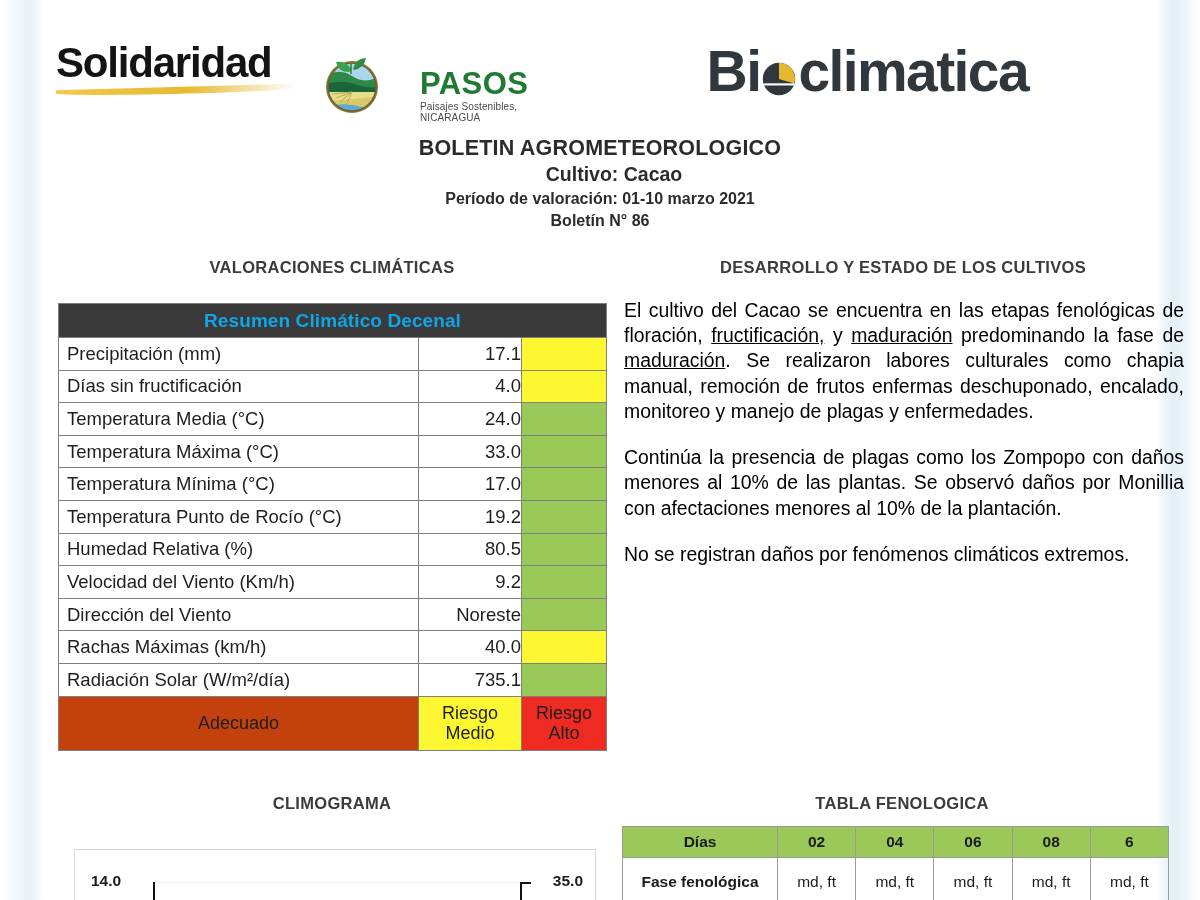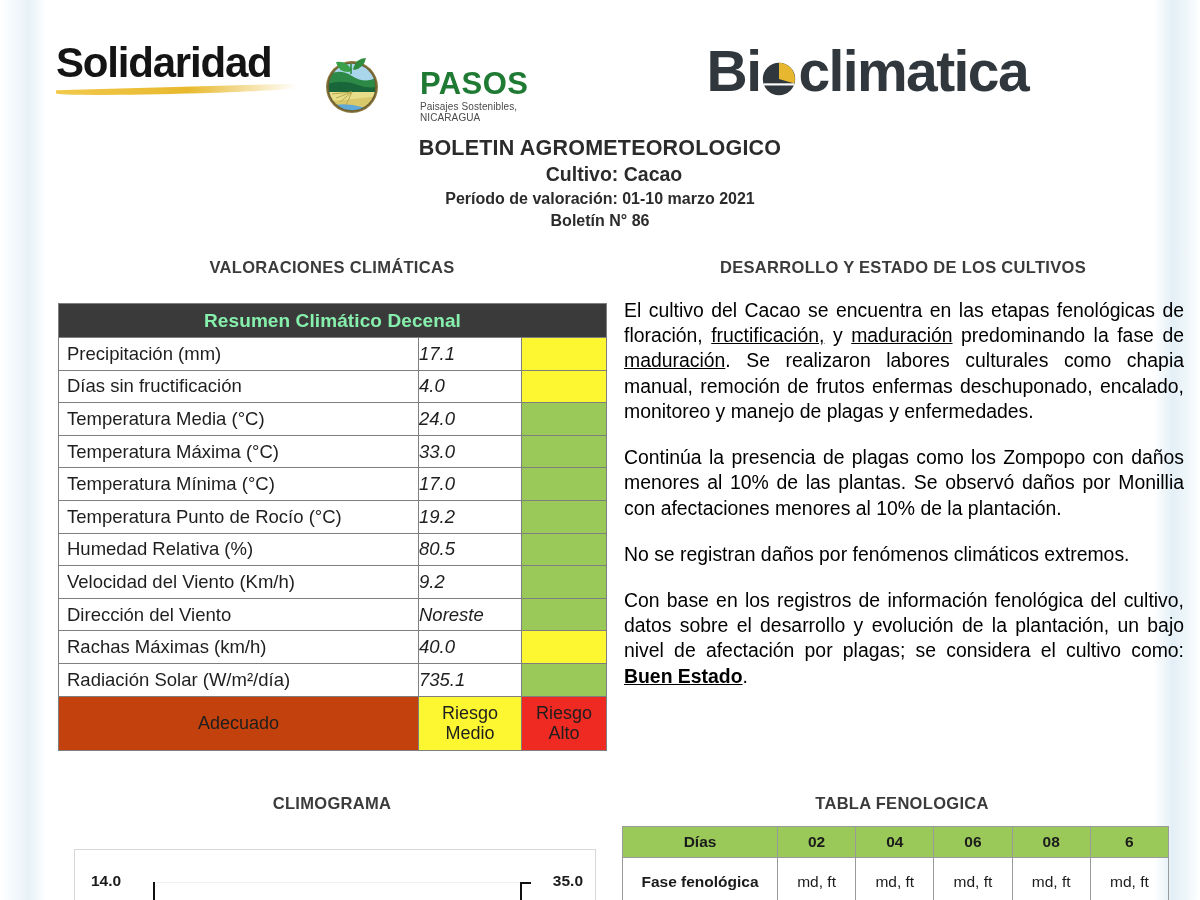--- a/index.html
+++ b/index.html
@@ -186,29 +186,29 @@
   .clim-table th, .clim-table td {
     border: 1.3px solid #7f7f7f;
     font-size: 18.5px;
     color: #1e1e1e;
     padding: 0;
     height: 31.6px;
     font-family: "Liberation Sans", sans-serif;
   }
   .clim-head th {
     background: #3a3a3a;
-    color: #86efac;
+    color: #0ea5e9;
     font-size: 19px;
     font-weight: bold;
     text-align: center;
     height: 33px;
     letter-spacing: .1px;
   }
   .c-label { text-align: left; padding-left: 8px !important; }
-  .c-value { text-align: left; font-style: italic; }
+  .c-value { text-align: right; }
   .c-flag  { padding: 0 !important; }
   .col-label { width: 360px; }
   .col-value { width: 103px; }
   .col-flag  { width: 85px; }
 
   .legend-row td {
     font-size: 18px;
     text-align: center;
     height: 53px;
     line-height: 1.12;
@@ -446,21 +446,20 @@
           <td class="lg-mid">Riesgo Medio</td>
           <td class="lg-high">Riesgo Alto</td>
         </tr>
       </tbody>
   </table>
 
   <div class="narrative">
     <p><span>El cultivo del Cacao se encuentra en las etapas fenológicas de floración, </span><span class="u">fructificación,</span><span> y </span><span class="u">maduración</span><span> predominando la fase de </span><span class="u">maduración</span><span>. Se realizaron labores culturales como chapia manual, remoción de frutos enfermas deschuponado, encalado, monitoreo y manejo de plagas y enfermedades.</span></p>
     <p>Continúa la presencia de plagas como los Zompopo con daños menores al 10% de las plantas. Se observó daños por Monillia con afectaciones menores al 10% de la plantación.</p>
     <p>No se registran daños por fenómenos climáticos extremos.</p>
-    <p><span>Con base en los registros de información fenológica del cultivo, datos sobre el desarrollo y evolución de la plantación, un bajo nivel de afectación por plagas; se considera el cultivo como: </span><span class="bu">Buen Estado</span><span>.</span></p>
   </div>
 
   <div class="climogram">
     <div class="cg-inner">
       <span class="cg-lab cg-lab-left">14.0</span>
       <span class="cg-lab cg-lab-right">35.0</span>
       <div class="cg-axis-top"></div>
       <div class="cg-tick-left"></div>
       <div class="cg-bracket-right"></div>
     </div>

